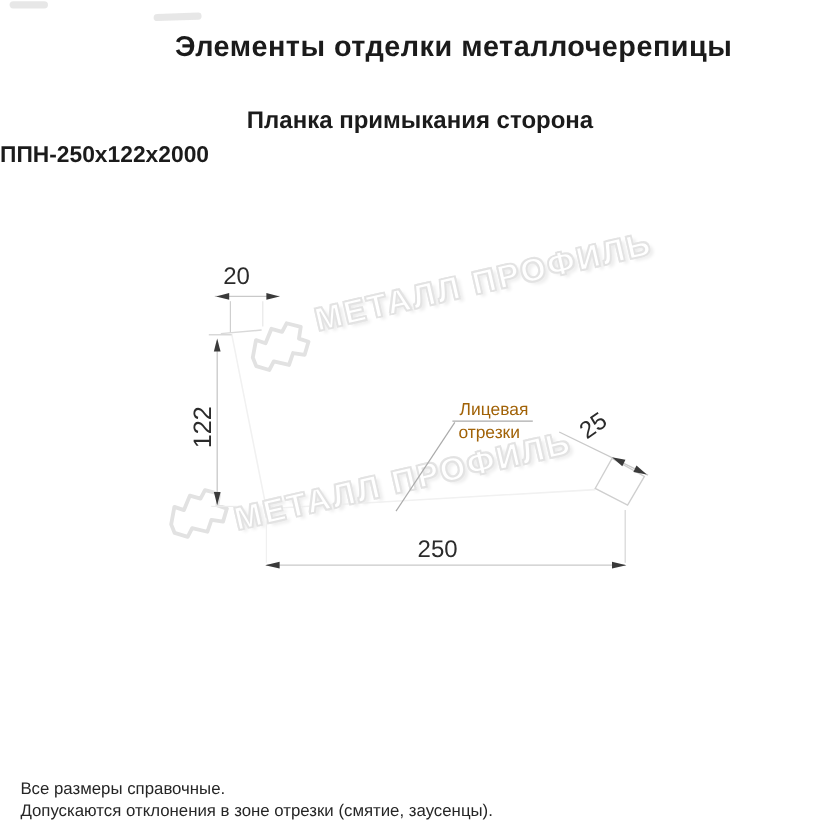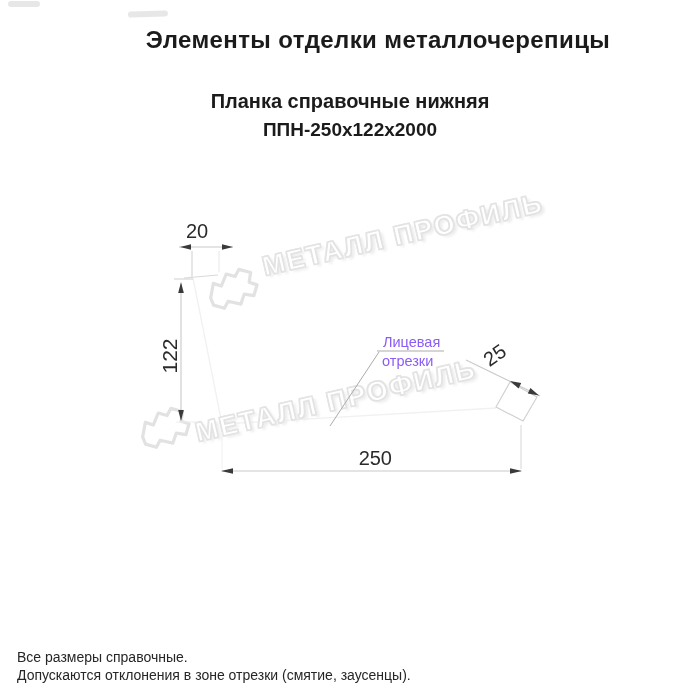--- a/index.html
+++ b/index.html
@@ -5,21 +5,21 @@
   html,body{margin:0;padding:0;background:#fff;}
   .page{
     position:relative;width:700px;height:700px;background:#ffffff;overflow:hidden;
     font-family:"Liberation Sans","DejaVu Sans",sans-serif;color:#1d1d1d;
   }
   
   .h-title{position:absolute;left:0;top:26px;width:700px;text-align:center;
     font-size:24px;font-weight:bold;letter-spacing:.4px;color:#1b1b1b;padding-left:28px;}
   .h-sub{position:absolute;left:0;top:90px;width:700px;text-align:center;
     font-size:20px;font-weight:bold;color:#1b1b1b;}
-  .h-code{position:absolute;left:0;top:119px;width:700px;text-align:center;
+  .h-code{position:absolute;left:0;top:119px;width:700px;
     font-size:19px;font-weight:bold;color:#1b1b1b;}
   
   .smudge{position:absolute;background:#d4d4d4;opacity:.55;border-radius:4px;}
   .smudge.s1{left:8px;top:1px;width:32px;height:6px;}
   .smudge.s2{left:128px;top:11px;width:40px;height:6px;transform:rotate(-2deg);}
   
   .wm-text{
     position:absolute;font-weight:bold;font-size:27px;letter-spacing:2px;
     color:#ffffff;white-space:nowrap;transform-origin:left center;
     -webkit-text-stroke:1.1px #e2e2e2;
@@ -29,41 +29,41 @@
   .wm1-text{left:263px;top:252px;transform:rotate(-13deg);}
   .wm2-text{left:196px;top:418px;transform:rotate(-13deg);}
   .wm-logo{position:absolute;width:60px;height:50px;}
   .wm1-logo{left:204px;top:264px;transform:rotate(-8deg);}
   .wm2-logo{left:136px;top:403px;transform:rotate(-8deg);}
   
   .dim{position:absolute;color:#2b2b2b;font-size:20px;white-space:nowrap;}
   .dim-20{left:186px;top:220px;width:32px;text-align:left;}
   .dim-122{left:149px;top:344px;width:42px;height:24px;text-align:center;
     transform:rotate(-90deg);font-size:21px;}
-  .dim-250{left:348px;top:447px;width:44px;text-align:right;}
+  .dim-250{left:348px;top:447px;width:44px;text-align:left;}
   .dim-25{left:480px;top:344px;width:30px;text-align:center;transform:rotate(-35deg);}
-  .face-label{position:absolute;font-size:14.5px;color:#8b5cf6;white-space:nowrap;}
+  .face-label{position:absolute;font-size:14.5px;color:#a16207;white-space:nowrap;}
   .face-l1{left:383px;top:334px;}
   .face-l2{left:382px;top:353px;}
   
   .footer-line{position:absolute;left:17px;font-size:14px;color:#262626;white-space:nowrap;}
   .f1{top:649px;}
   .f2{top:667px;}
   .layer{position:absolute;left:0;top:0;}
 </style>
 </head>
 <body>
 
 <div class="page">
 
   <div class="smudge s1"></div>
   <div class="smudge s2"></div>
 
   <div class="h-title">Элементы отделки металлочерепицы</div>
-  <div class="h-sub">Планка справочные нижняя</div>
+  <div class="h-sub">Планка примыкания сторона</div>
   <div class="h-code">ППН-250х122х2000</div>
 
   <svg class="layer" width="700" height="700">
     <path d="M184,278 L218,275" stroke="#d9d9d9" stroke-width="1.2" fill="none"></path>
     <path d="M193,278 L222,424 L496,408" stroke="#f1f1f1" stroke-width="1.3" fill="none"></path>
   </svg>
 
   <svg class="wm-logo wm1-logo" viewBox="0 0 64 52">
     <path d="M6 32 L11 17 L19 21 L26 9 L35 13 L40 6 L52 11 L49 21 L57 25 L52 36 L42 33 L37 43 L24 38 L19 45 L8 40 Z" fill="#ffffff" stroke="#e2e2e2" stroke-width="3.4" stroke-linejoin="round"></path>
   </svg>

